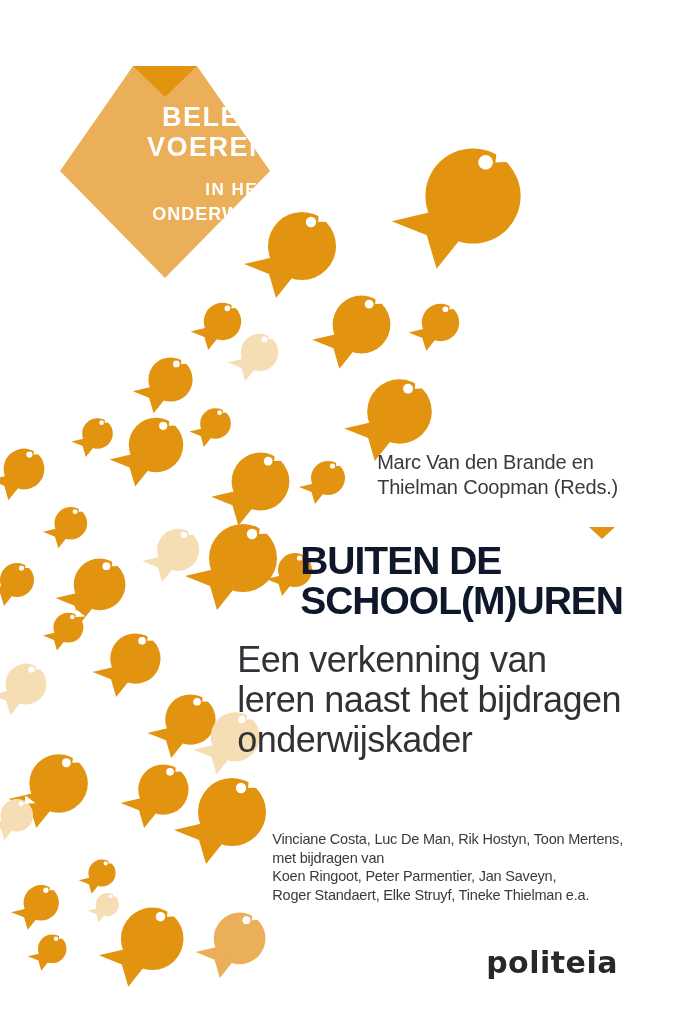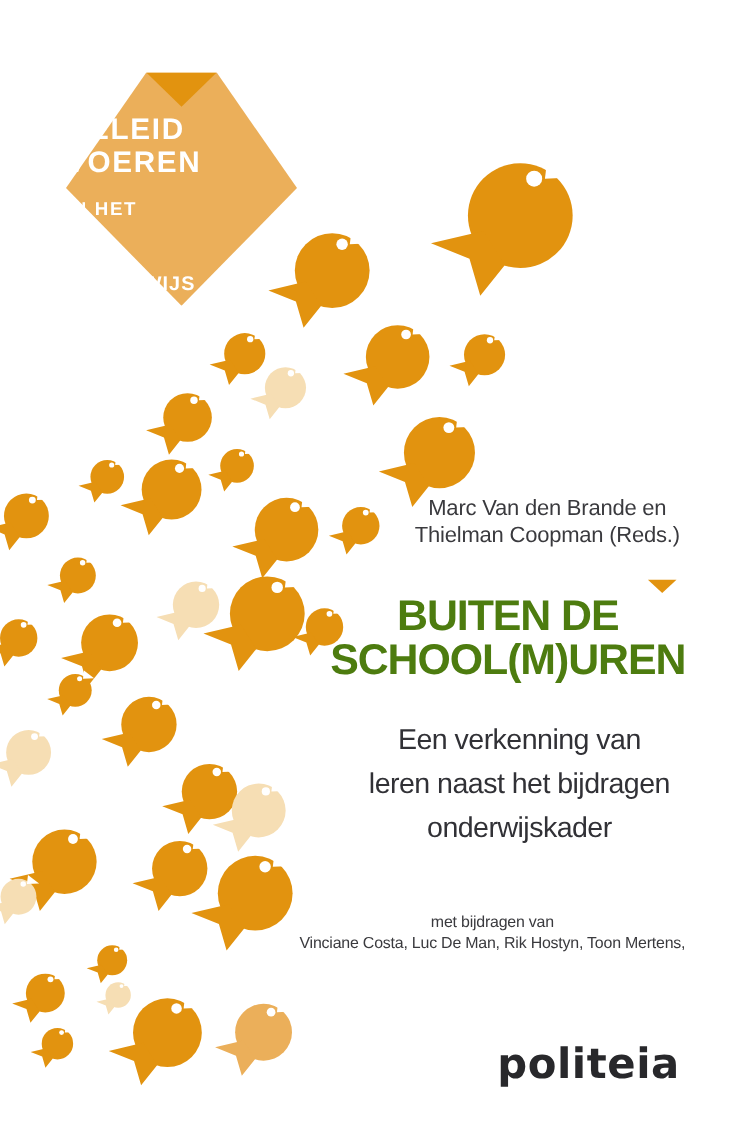--- a/index.html
+++ b/index.html
@@ -10,43 +10,43 @@
     overflow: hidden;
     font-family: "Liberation Sans", sans-serif;
   }
   .fish-layer { position:absolute; left:0; top:0; width:676px; height:1024px; }
 
   
   .badge { position:absolute; left:60px; top:66px; width:210px; height:212px; }
   .badge svg { position:absolute; left:0; top:0; width:210px; height:212px; }
   .badge-text {
     position:absolute; left:0; top:36px; width:210px;
-    text-align:left; color:#ffffff; font-weight:bold;
+    text-align:right; color:#ffffff; font-weight:bold;
   }
   .badge-l1, .badge-l2 { font-size:27px; line-height:30px; letter-spacing:1.5px; }
   .badge-l3 { font-size:17px; line-height:25px; letter-spacing:1.5px; margin-top:15px; }
-  .badge-l4 { font-size:18px; line-height:24px; letter-spacing:1px;margin-top:44px; }
+  .badge-l4 { font-size:18px; line-height:24px; letter-spacing:1px; }
 
   
-  .right-text { position:absolute; text-align:center; }
+  .right-text { position:absolute; text-align:left; }
   .authors { right:58px; top:450px; font-size:20px; line-height:25px; letter-spacing:-0.2px; }
   .title-marker {
     position:absolute; right:61px; top:527px;
     width:0; height:0;
     border-left:13px solid transparent;
     border-right:13px solid transparent;
     border-top:12px solid #e2930f;
   }
   .title { right:53px; top:541px; margin:0; font-size:39px; font-weight:bold; line-height:40px; letter-spacing:-1px; }
-  .subtitle { right:55px; top:640px; margin:12px; font-size:26px; font-weight:normal; line-height:40px; letter-spacing:-0.5px; }
+  .subtitle { right:55px; top:640px; margin:0; font-size:36px; font-weight:normal; line-height:40px; letter-spacing:-0.5px; }
   .contributors { right:53px; top:830px; font-size:14.5px; line-height:18.5px; letter-spacing:-0.2px; }
   .publisher {
     position:absolute; right:58px; top:945px;
     font-family:"DejaVu Sans", sans-serif;
-    font-size:38px; font-weight:bold; letter-spacing:0.5px;text-align:center;
+    font-size:30px; font-weight:bold; letter-spacing:0.5px;text-align:center;
   }
 </style>
 </head>
 <body>
 
 <div class="cover">
 
   <svg class="fish-layer" viewBox="0 0 676 1024">
     <defs>
       <g id="fish-shape">
@@ -108,31 +108,33 @@
     </div>
   </div>
 
   <div class="right-text authors" style="color: rgb(58, 58, 62);">
     <div>Marc Van den Brande en</div>
     <div>Thielman Coopman (Reds.)</div>
   </div>
 
   <div class="title-marker" style="border-top-color: rgb(226, 147, 15);"></div>
 
-  <h1 class="right-text title" style="color: #4d7c0f;">
+  <h1 class="right-text title" style="color: #0f172a;">
     <div>BUITEN DE</div>
     <div>SCHOOL(M)UREN</div>
   </h1>
 
   <h2 class="right-text subtitle" style="color: rgb(49, 49, 54);">
     <div>Een verkenning van</div>
     <div>leren naast het bijdragen</div>
     <div>onderwijskader</div>
   </h2>
 
   <div class="right-text contributors" style="color: rgb(58, 58, 62);">
+    <div>Vinciane Costa, Luc De Man, Rik Hostyn, Toon Mertens,</div>
     <div>met bijdragen van</div>
-    <div>Vinciane Costa, Luc De Man, Rik Hostyn, Toon Mertens,</div>
+    <div>Koen Ringoot, Peter Parmentier, Jan Saveyn,</div>
+    <div>Roger Standaert, Elke Struyf,  Tineke Thielman e.a.</div>
   </div>
 
   <div class="publisher" style="color: rgb(40, 40, 43);">politeia</div>
 
 </div>
 
 </body></html>

